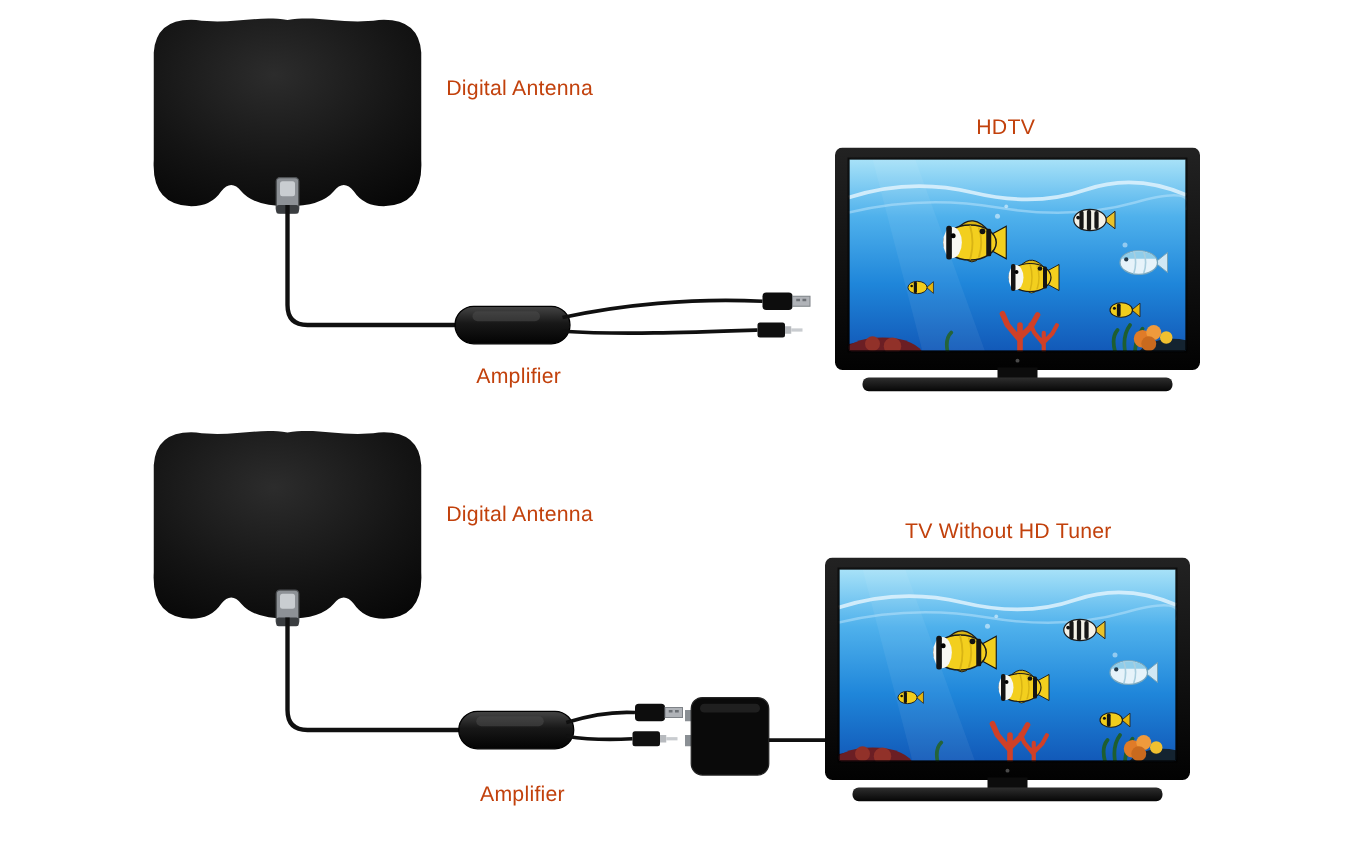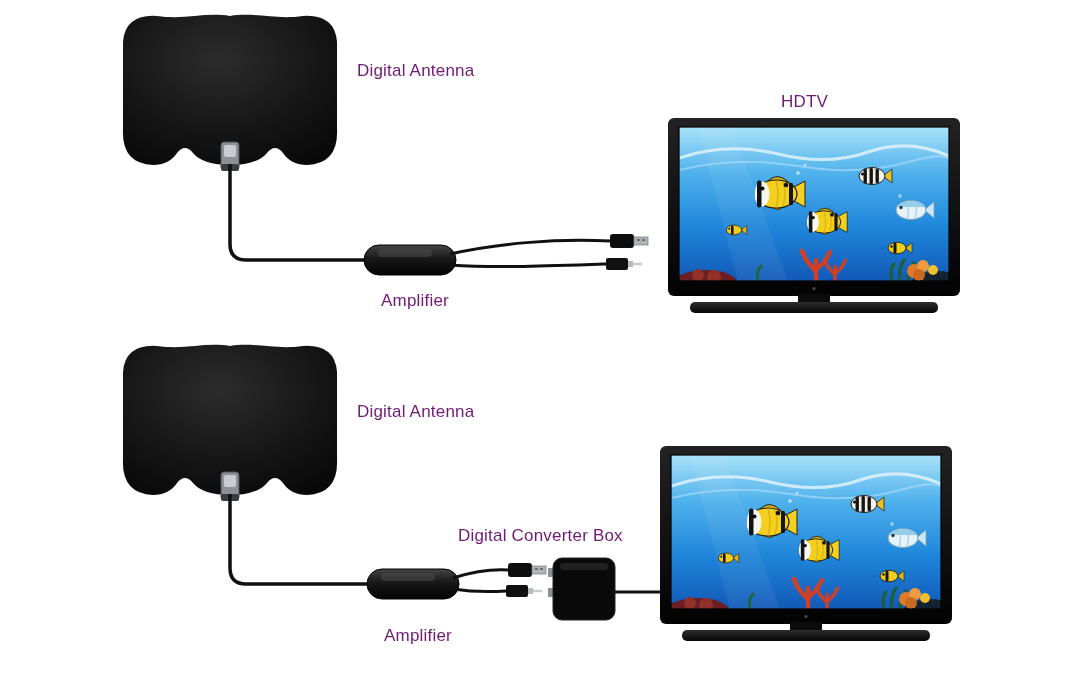--- a/index.html
+++ b/index.html
@@ -17,21 +17,21 @@
   }
   .art {
     position: absolute;
     left: 0;
     top: 0;
   }
   .label {
     position: absolute;
     font-size: 17px;
     font-weight: 400;
-    color: #701a75;
+    color: #c2410c;
     letter-spacing: 0.2px;
     white-space: nowrap;
   }
   .label.bold {
     font-weight: 400;
   }
 </style>
 </head>
 <body>
 
@@ -235,17 +235,17 @@
   </svg>
 
   <div class="label" style="left:357px; top:61px;">Digital Antenna</div>
 
   <div class="label bold" style="left:781px; top:92px;">HDTV</div>
 
   <div class="label" style="left:381px; top:291px;">Amplifier</div>
 
   <div class="label" style="left:357px; top:402px;">Digital Antenna</div>
 
-
-  <div class="label" style="left:458px; top:526px;">Digital Converter Box</div>
+  <div class="label bold" style="left:724px; top:415px;">TV Without HD Tuner</div>
+
 
   <div class="label" style="left:384px; top:626px;">Amplifier</div>
 </div>
 
 </body></html>

